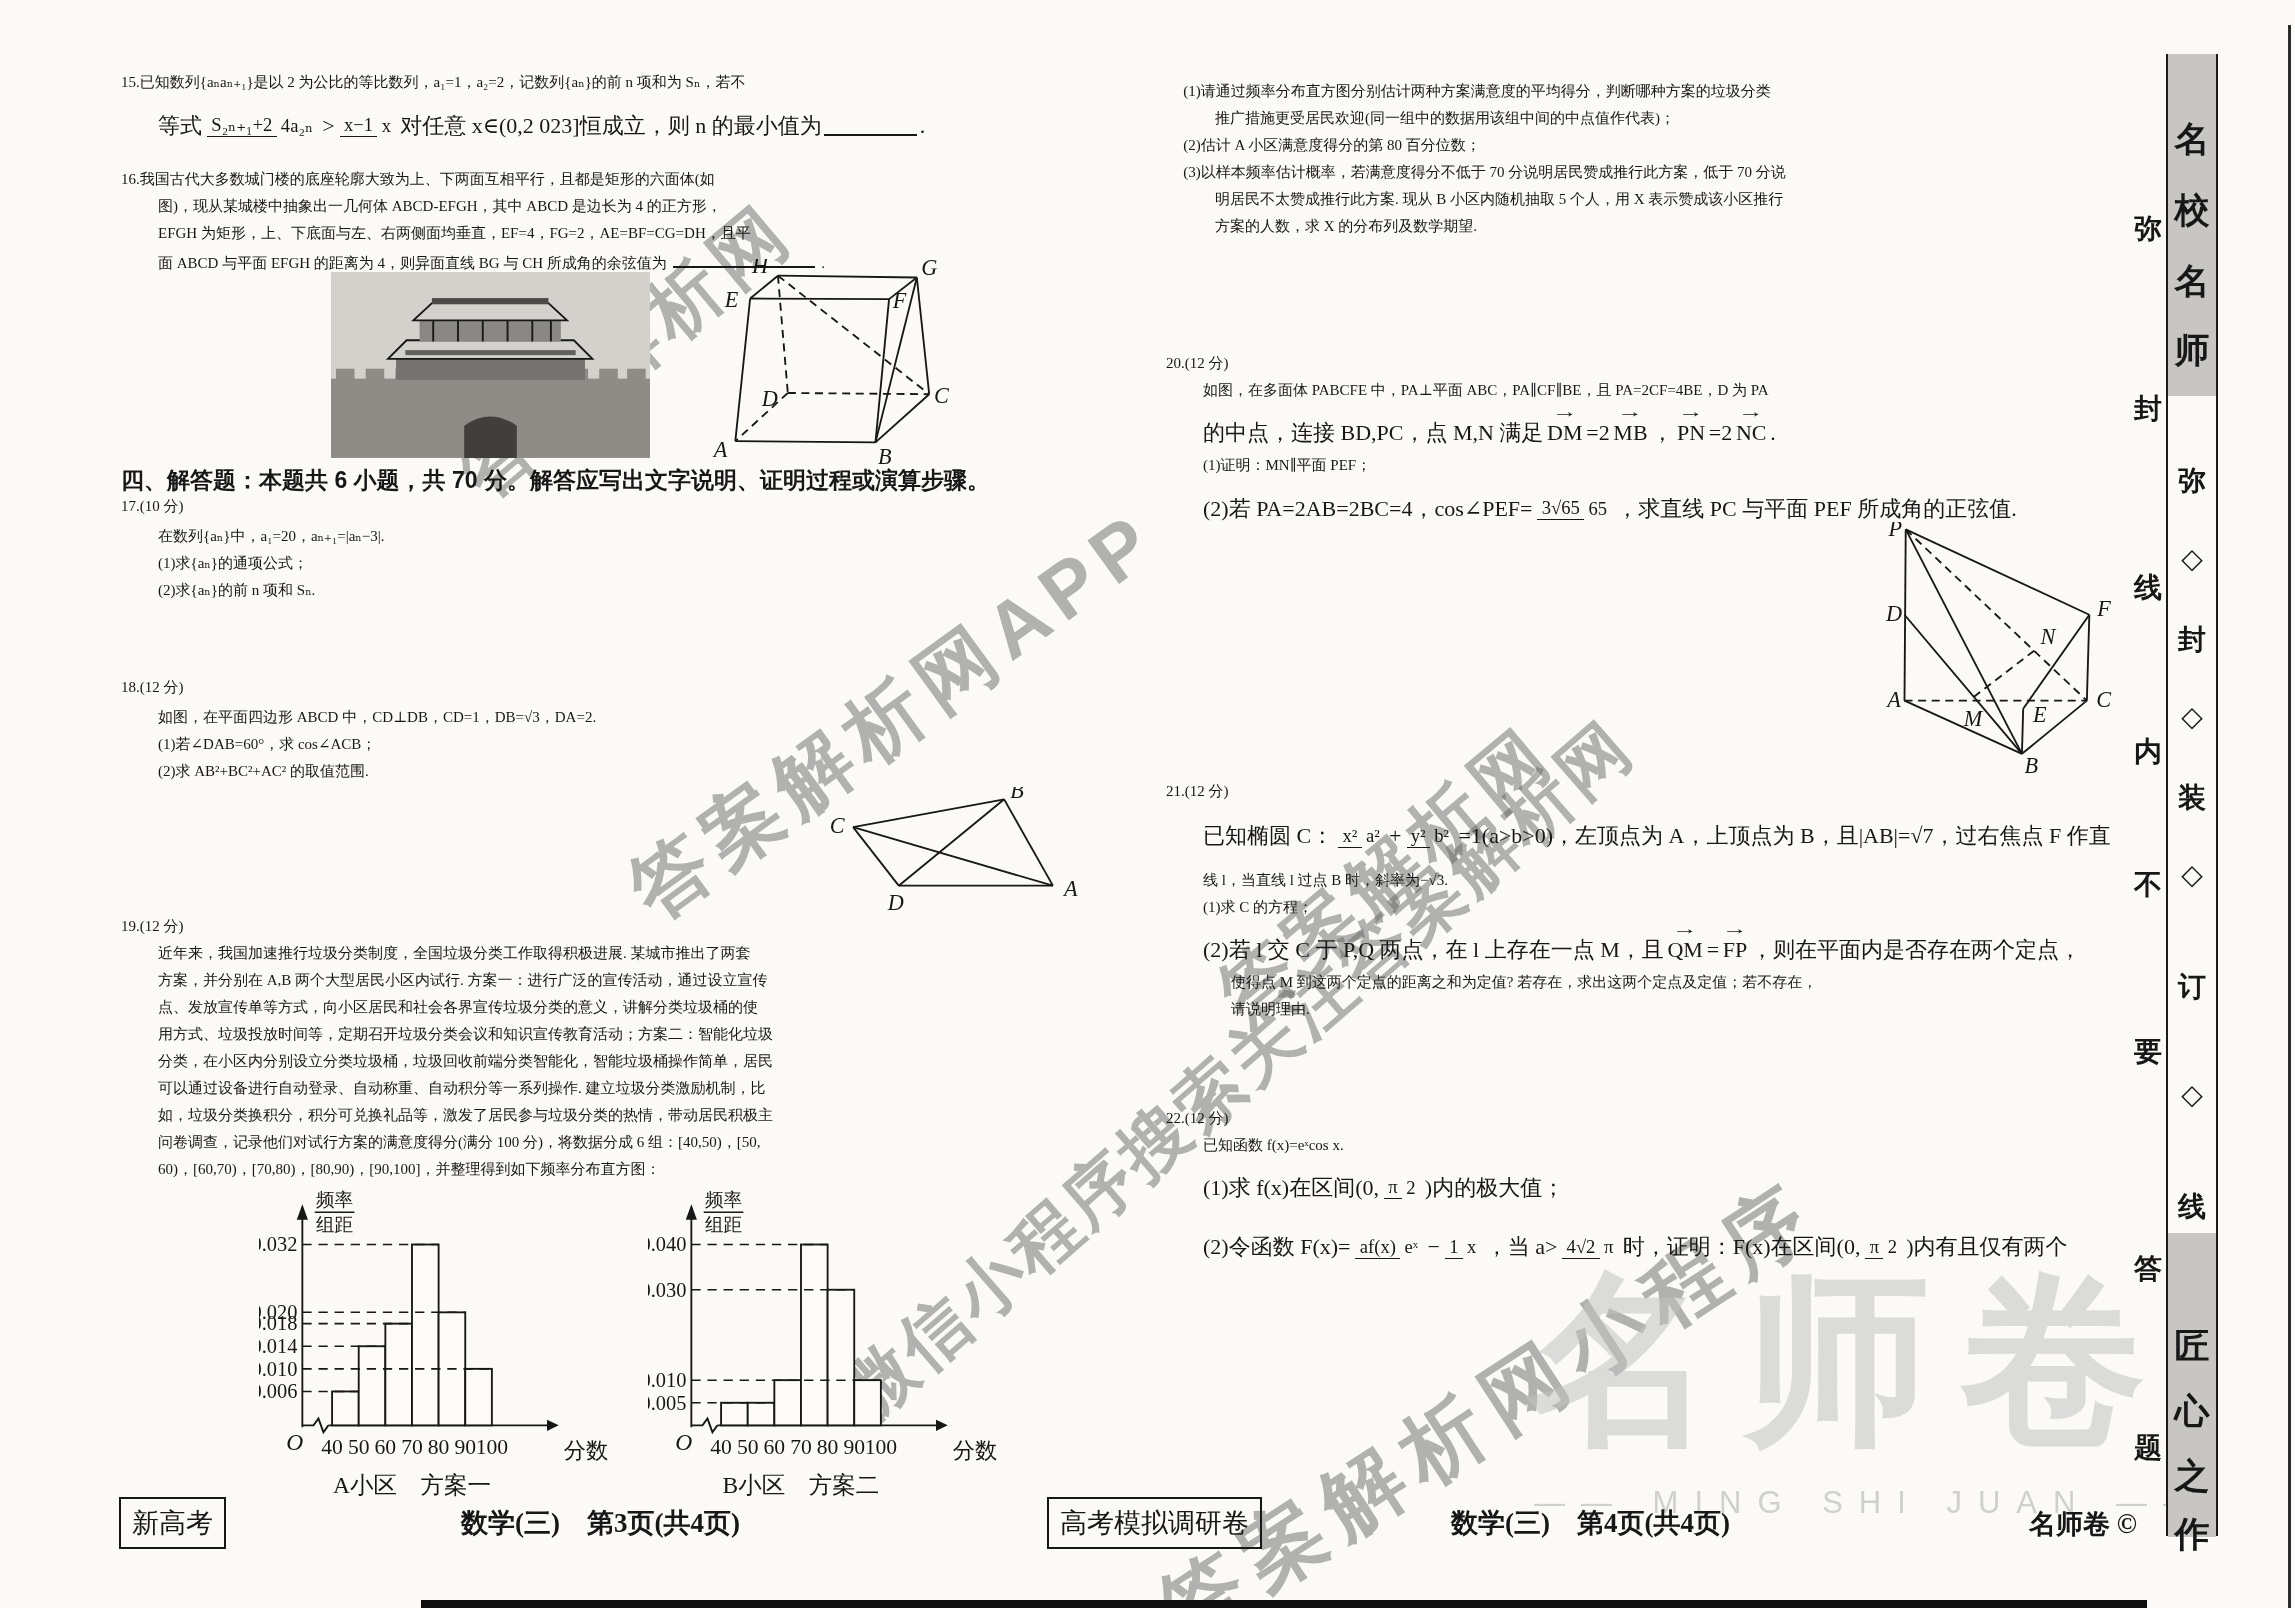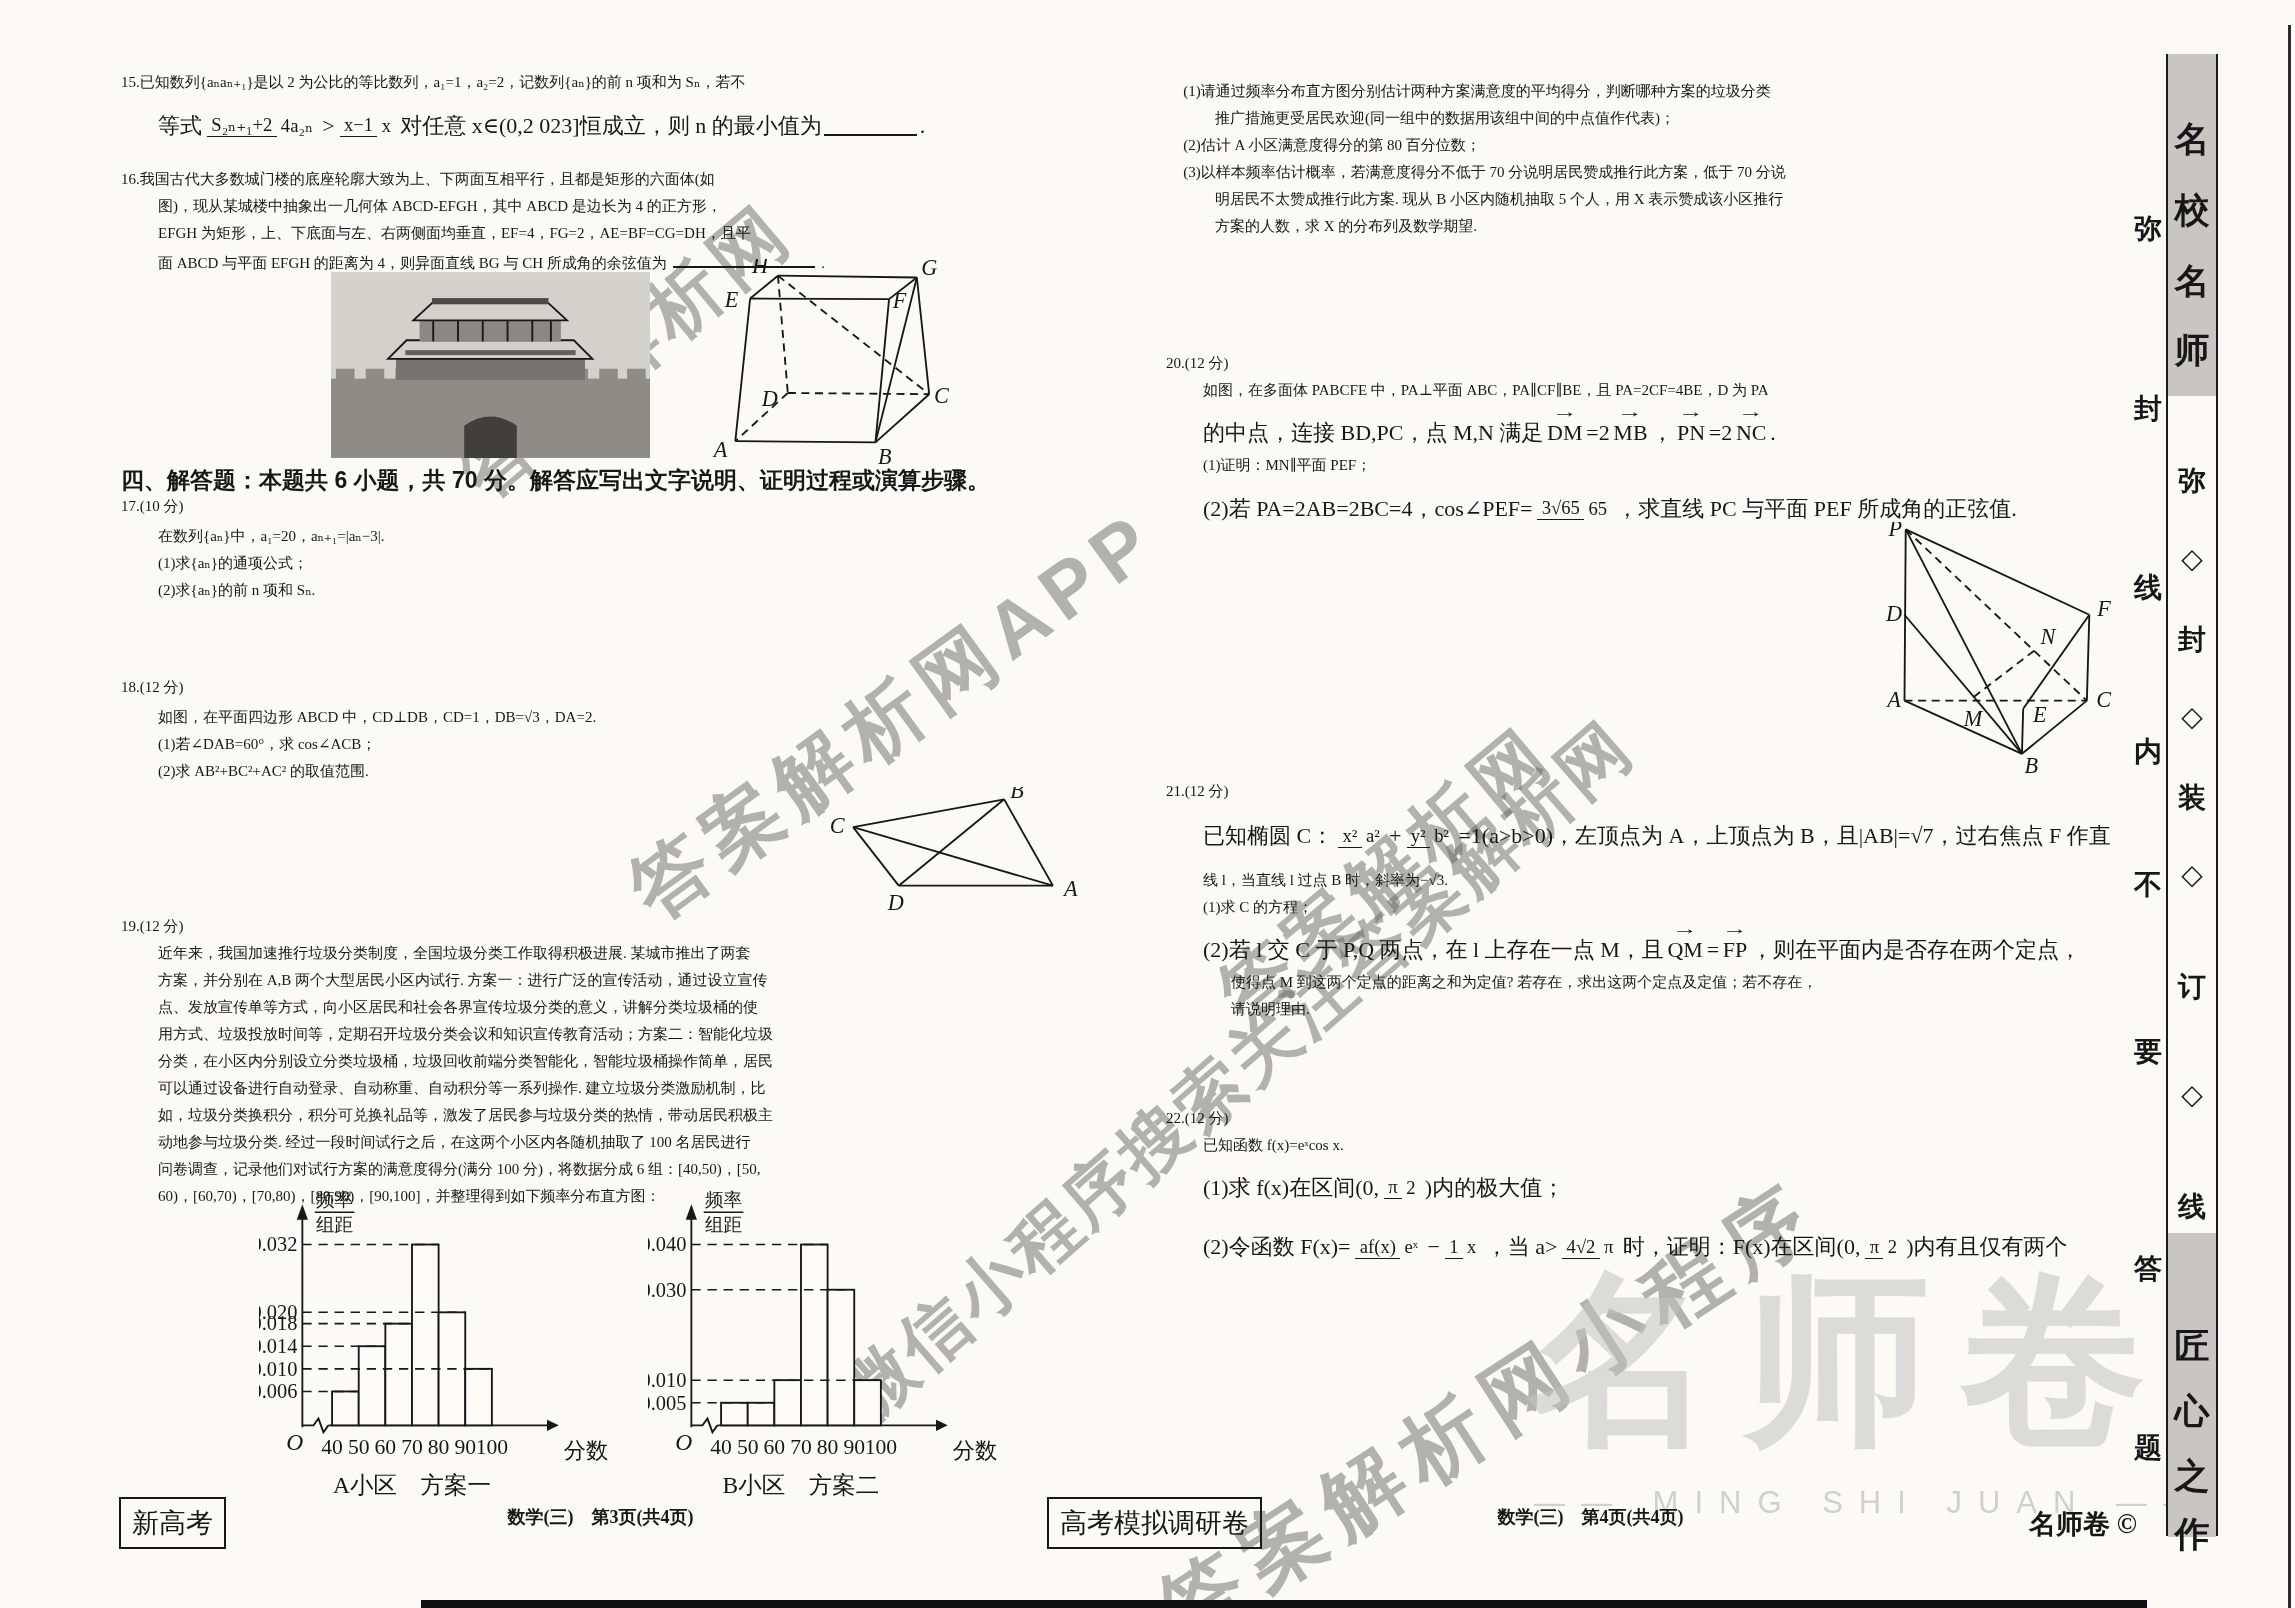--- a/index.html
+++ b/index.html
@@ -29,21 +29,21 @@
       font-family:"Liberation Sans","DejaVu Sans",sans-serif;white-space:nowrap}
   .wm-logo-en{position:absolute;color:rgba(198,198,198,0.8);font-size:31px;letter-spacing:16px;
       font-family:"Liberation Sans","DejaVu Sans",sans-serif;white-space:nowrap}
   svg.fig{position:absolute}
   .fig line,.fig polyline,.fig polygon{stroke:#171717;stroke-width:3;fill:none}
   .fig .dash{stroke-dasharray:13 9}
   .fig text{font-size:36px;font-style:italic;fill:#171717;font-family:"Liberation Serif","DejaVu Serif",serif}
   .hist{position:absolute;width:384px;height:319px}
   .hist svg text{fill:#171717;font-family:"Liberation Serif","DejaVu Serif",serif}
   .footer-box{position:absolute;border:2.5px solid #171717;padding:6.2px 11px;font-size:27px;font-weight:normal;white-space:nowrap}
-  .footer-text{position:absolute;font-size:18px;font-weight:bold;text-align:center;white-space:nowrap}
+  .footer-text{position:absolute;font-size:27px;font-weight:bold;text-align:center;white-space:nowrap}
   .brand{position:absolute;font-size:27px;font-weight:bold;white-space:nowrap}
   .strip{position:absolute;left:2166px;top:54px;width:48px;height:1482px;
          border-left:2.5px solid #1a1a1a;border-right:2.5px solid #1a1a1a}
   .strip .gray{position:absolute;left:0;width:100%;background:#c7c6c3}
   .vchar{position:absolute;width:100%;text-align:center;font-weight:bold;font-size:35px}
   .vchar.mid{font-weight:600;font-size:28px}
   .outer-char{position:absolute;left:2132px;width:32px;text-align:center;font-size:28px;font-weight:600}
   .scan-edge{position:absolute;left:2288px;top:25px;width:3.1px;height:1584px;background:#2b2b2b}
   .bottom-bar{position:absolute;left:421px;top:1600px;width:1726px;height:8.7px;background:#101010}
 </style>
@@ -172,21 +172,20 @@
 
 <div class="blk" style="left:121px;top:913px">
   <div class="txt">19.(12 分)</div>
   <div class="txt ind">近年来，我国加速推行垃圾分类制度，全国垃圾分类工作取得积极进展. 某城市推出了两套</div>
   <div class="txt ind">方案，并分别在 A,B 两个大型居民小区内试行. 方案一：进行广泛的宣传活动，通过设立宣传</div>
   <div class="txt ind">点、发放宣传单等方式，向小区居民和社会各界宣传垃圾分类的意义，讲解分类垃圾桶的使</div>
   <div class="txt ind">用方式、垃圾投放时间等，定期召开垃圾分类会议和知识宣传教育活动；方案二：智能化垃圾</div>
   <div class="txt ind">分类，在小区内分别设立分类垃圾桶，垃圾回收前端分类智能化，智能垃圾桶操作简单，居民</div>
   <div class="txt ind">可以通过设备进行自动登录、自动称重、自动积分等一系列操作. 建立垃圾分类激励机制，比</div>
   <div class="txt ind">如，垃圾分类换积分，积分可兑换礼品等，激发了居民参与垃圾分类的热情，带动居民积极主</div>
-  <div class="txt ind">动地参与垃圾分类. 经过一段时间试行之后，在这两个小区内各随机抽取了 100 名居民进行</div>
   <div class="txt ind">问卷调查，记录他们对试行方案的满意度得分(满分 100 分)，将数据分成 6 组：[40,50)，[50,</div>
   <div class="txt ind">60)，[60,70)，[70,80)，[80,90)，[90,100]，并整理得到如下频率分布直方图：</div>
 </div>
 
 <div class="hist" style="left:259px;top:1190px"><svg viewBox="0 0 620 515" width="384" height="319">
       <line x1="70" y1="383" x2="70" y2="28" stroke="#171717" stroke-width="3"></line>
       <polygon points="61,48 79,48 70,23" fill="#171717"></polygon>
       <polyline points="70,380 88,380 96,369 104,391 112,380" fill="none" stroke="#171717" stroke-width="3"></polyline>
       <line x1="112" y1="380" x2="465" y2="380" stroke="#171717" stroke-width="3"></line>
       <polygon points="465,371 465,389 484,380" fill="#171717"></polygon>

